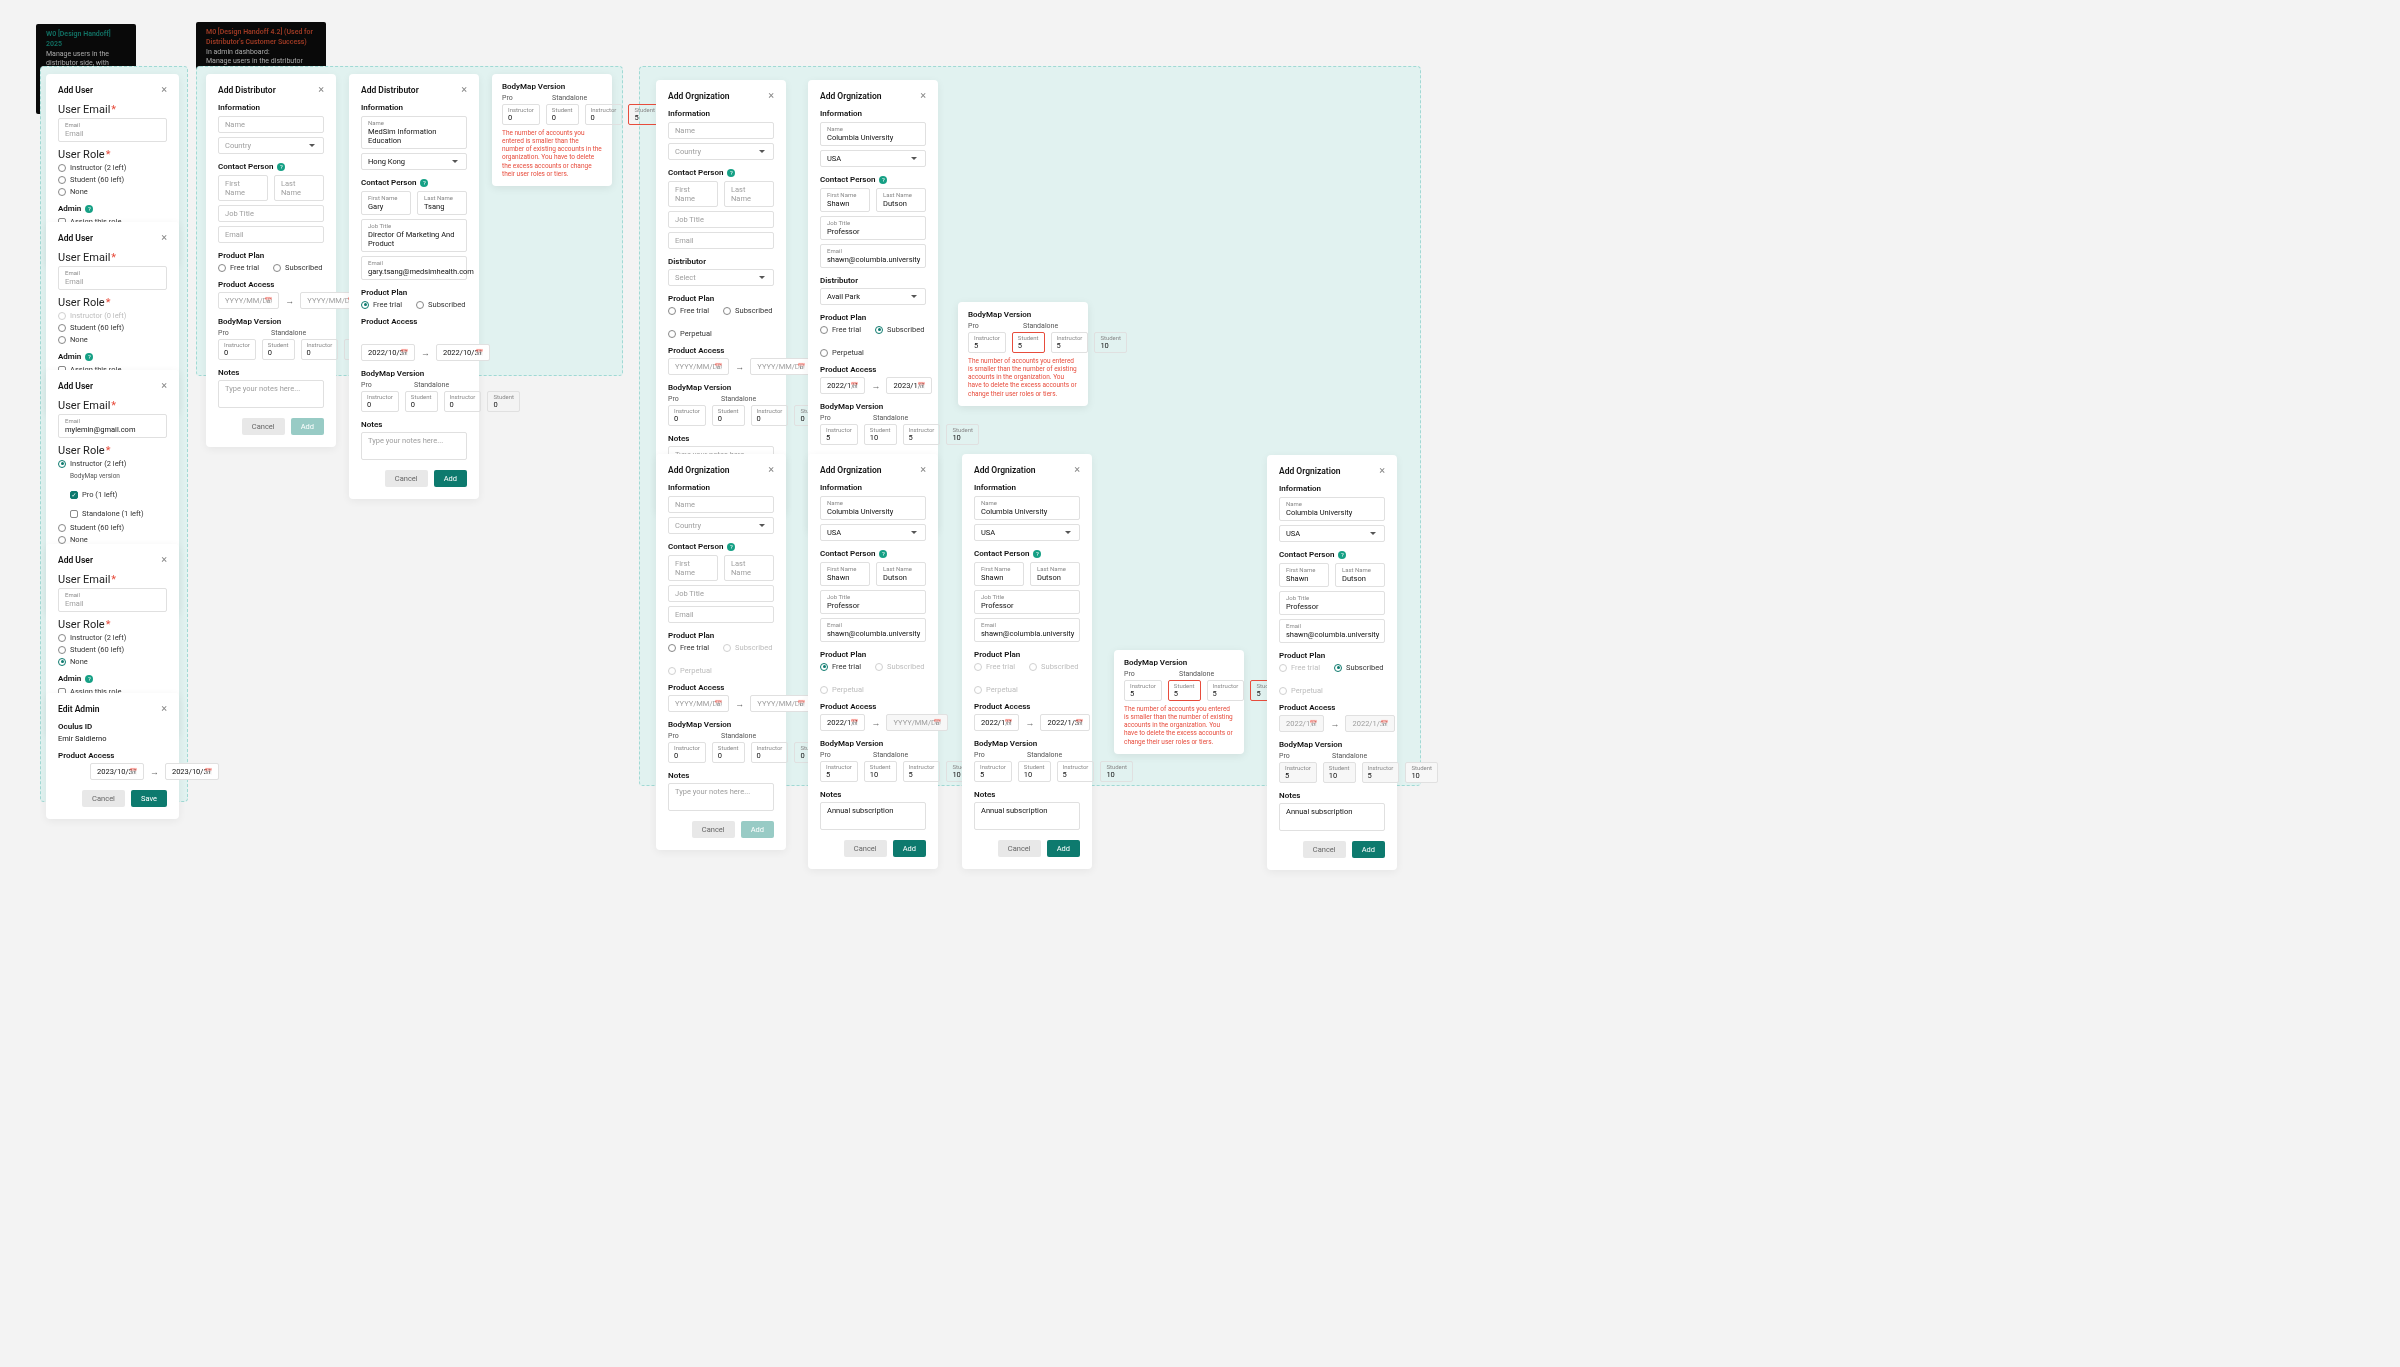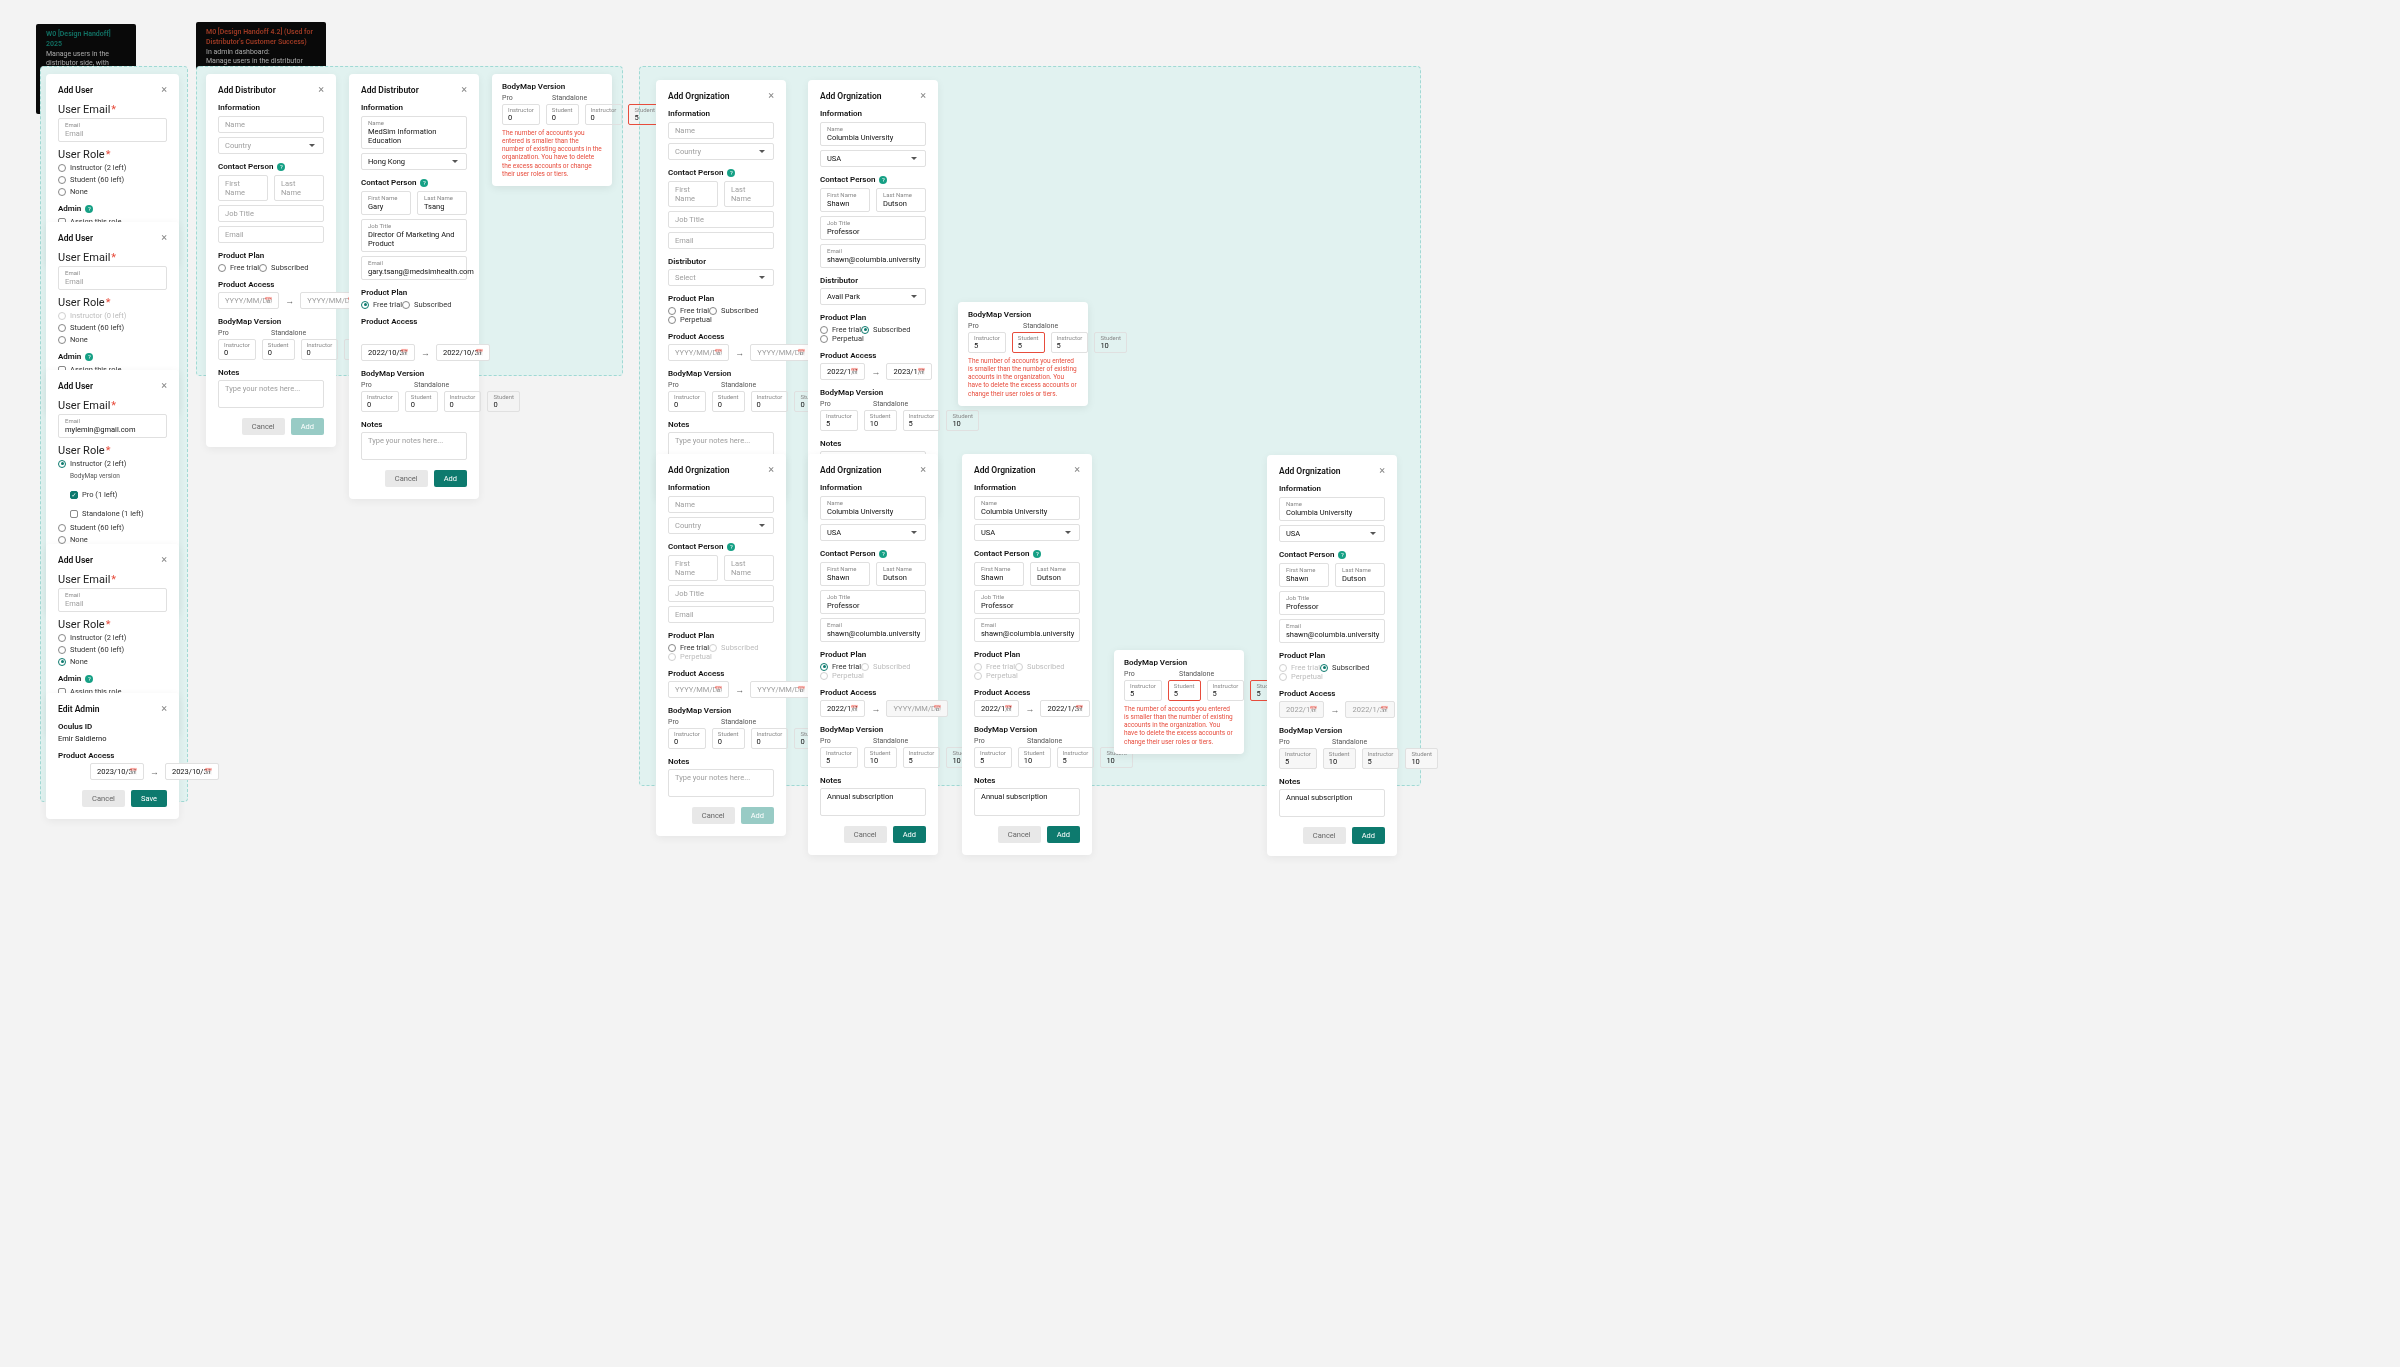--- a/index.html
+++ b/index.html
@@ -22,21 +22,21 @@
   .input { width: 100%; border: 1px solid #e0e0e0; border-radius: 2px; padding: 3px 6px; font-size: 7.5px; background: #fff; position: relative; }
   .input .float { color: #8a8a8a; font-size: 6px; display: block; line-height: 1; margin-bottom: 1px; }
   .input .val { color: #111; font-size: 7.5px; display: block; line-height: 1.2; min-height: 8px; }
   .input .ph { color: #9e9e9e; }
   .input.select::after { content: ""; position: absolute; right: 8px; top: 50%; margin-top: -2px; border: 3px solid transparent; border-top-color: #555; }
   .input.date::after { content: "📅"; position: absolute; right: 5px; top: 50%; transform: translateY(-50%); font-size: 7px; opacity: .55; }
   .row2 { display: grid; grid-template-columns: 1fr 1fr; gap: 6px; }
   .row2d { display: grid; grid-template-columns: 1fr auto 1fr; gap: 6px; align-items: center; }
   .row4 { display: grid; grid-template-columns: repeat(4,1fr); gap: 6px; }
   .arrow { text-align: center; color: #6a6a6a; font-size: 9px; }
-  .radio-row { display: flex; gap: 0; flex-wrap: wrap; margin-top: 3px; }
+  .radio-row { display: flex; gap: 14px; flex-wrap: wrap; margin-top: 3px; }
   .radio, .chk { display: flex; align-items: center; gap: 4px; font-size: 7.5px; color: #333; }
   .radio .dot { width: 8px; height: 8px; border: 1px solid #888; border-radius: 50%; display: inline-block; position: relative; flex-shrink: 0; }
   .radio.sel .dot { border-color: #0d7a6e; }
   .radio.sel .dot::after { content: ""; position: absolute; inset: 1.5px; background: #0d7a6e; border-radius: 50%; }
   .radio.dis { color: #bdbdbd; text-align: right; }
   .radio.dis .dot { border-color: #d0d0d0; }
   .chk .box { width: 8px; height: 8px; border: 1px solid #888; border-radius: 2px; display: inline-block; flex-shrink: 0; background: #fff; }
   .chk.sel .box { background: #0d7a6e; border-color: #0d7a6e; position: relative; }
   .chk.sel .box::after { content: "✓"; color: #fff; font-size: 6px; position: absolute; inset: 0; display: flex; align-items: center; justify-content: center; }
   .subopts { margin-left: 12px; margin-top: 4px; display: flex; gap: 10px; flex-wrap: wrap; }

